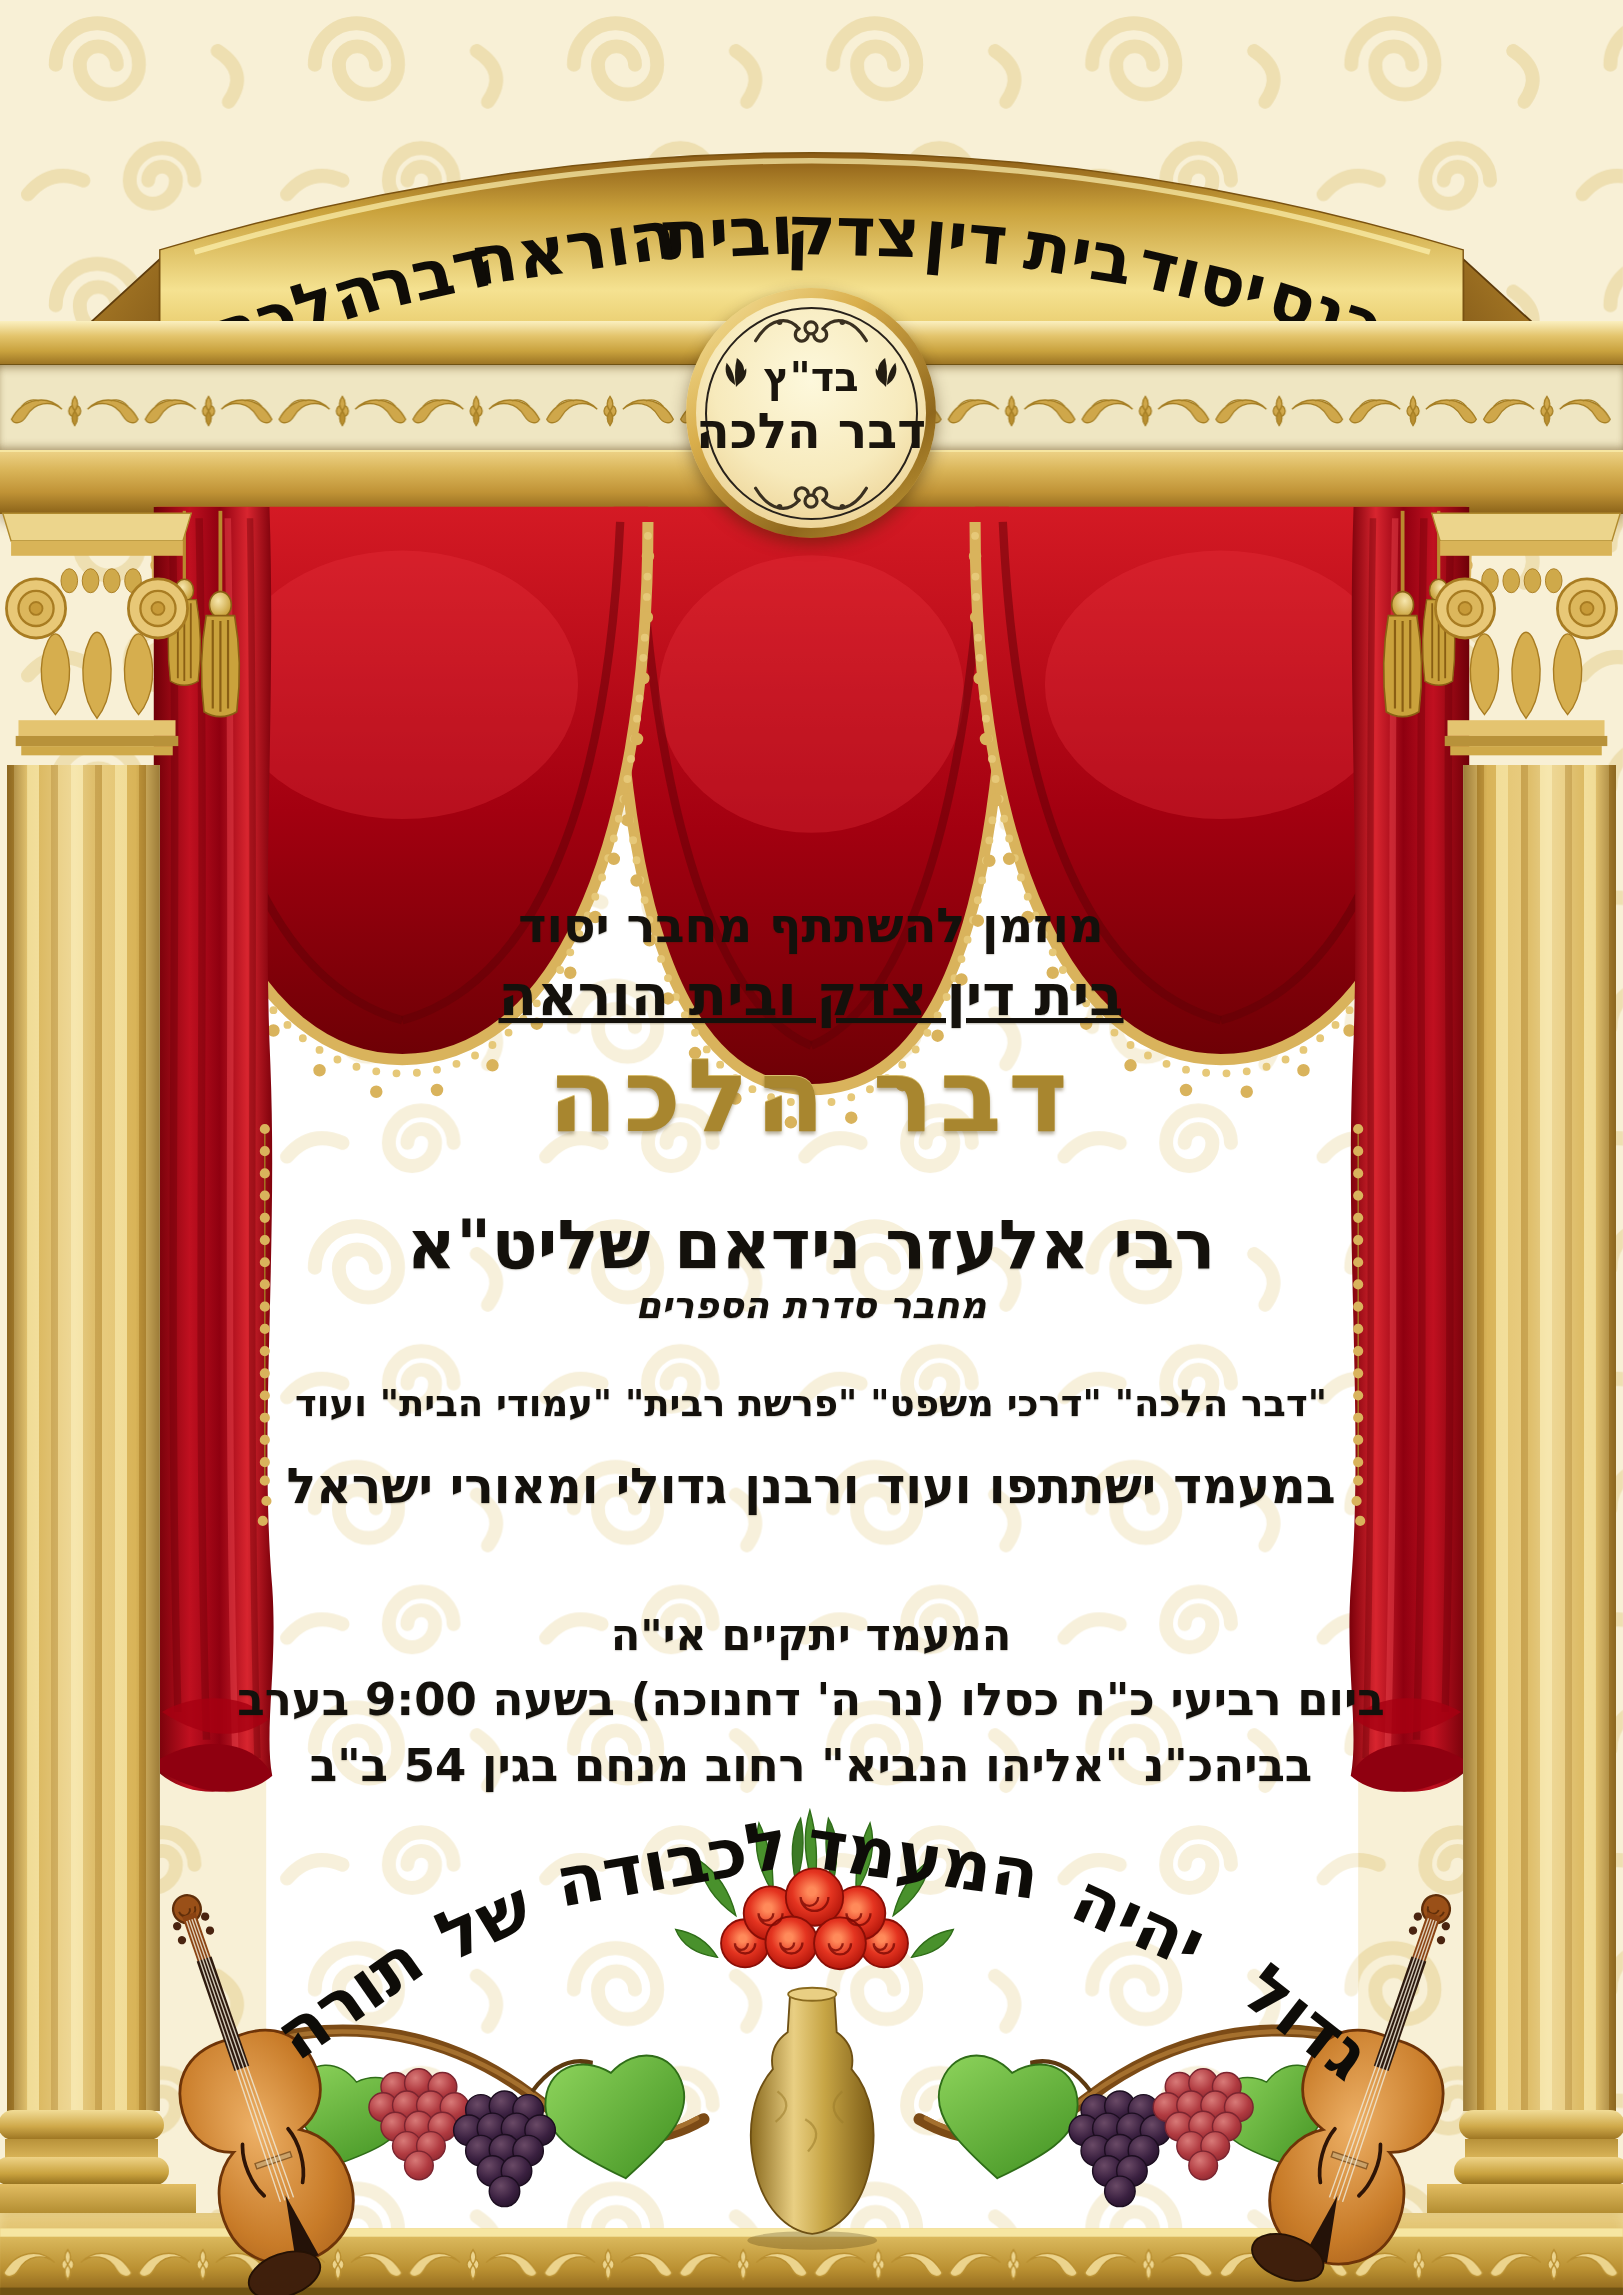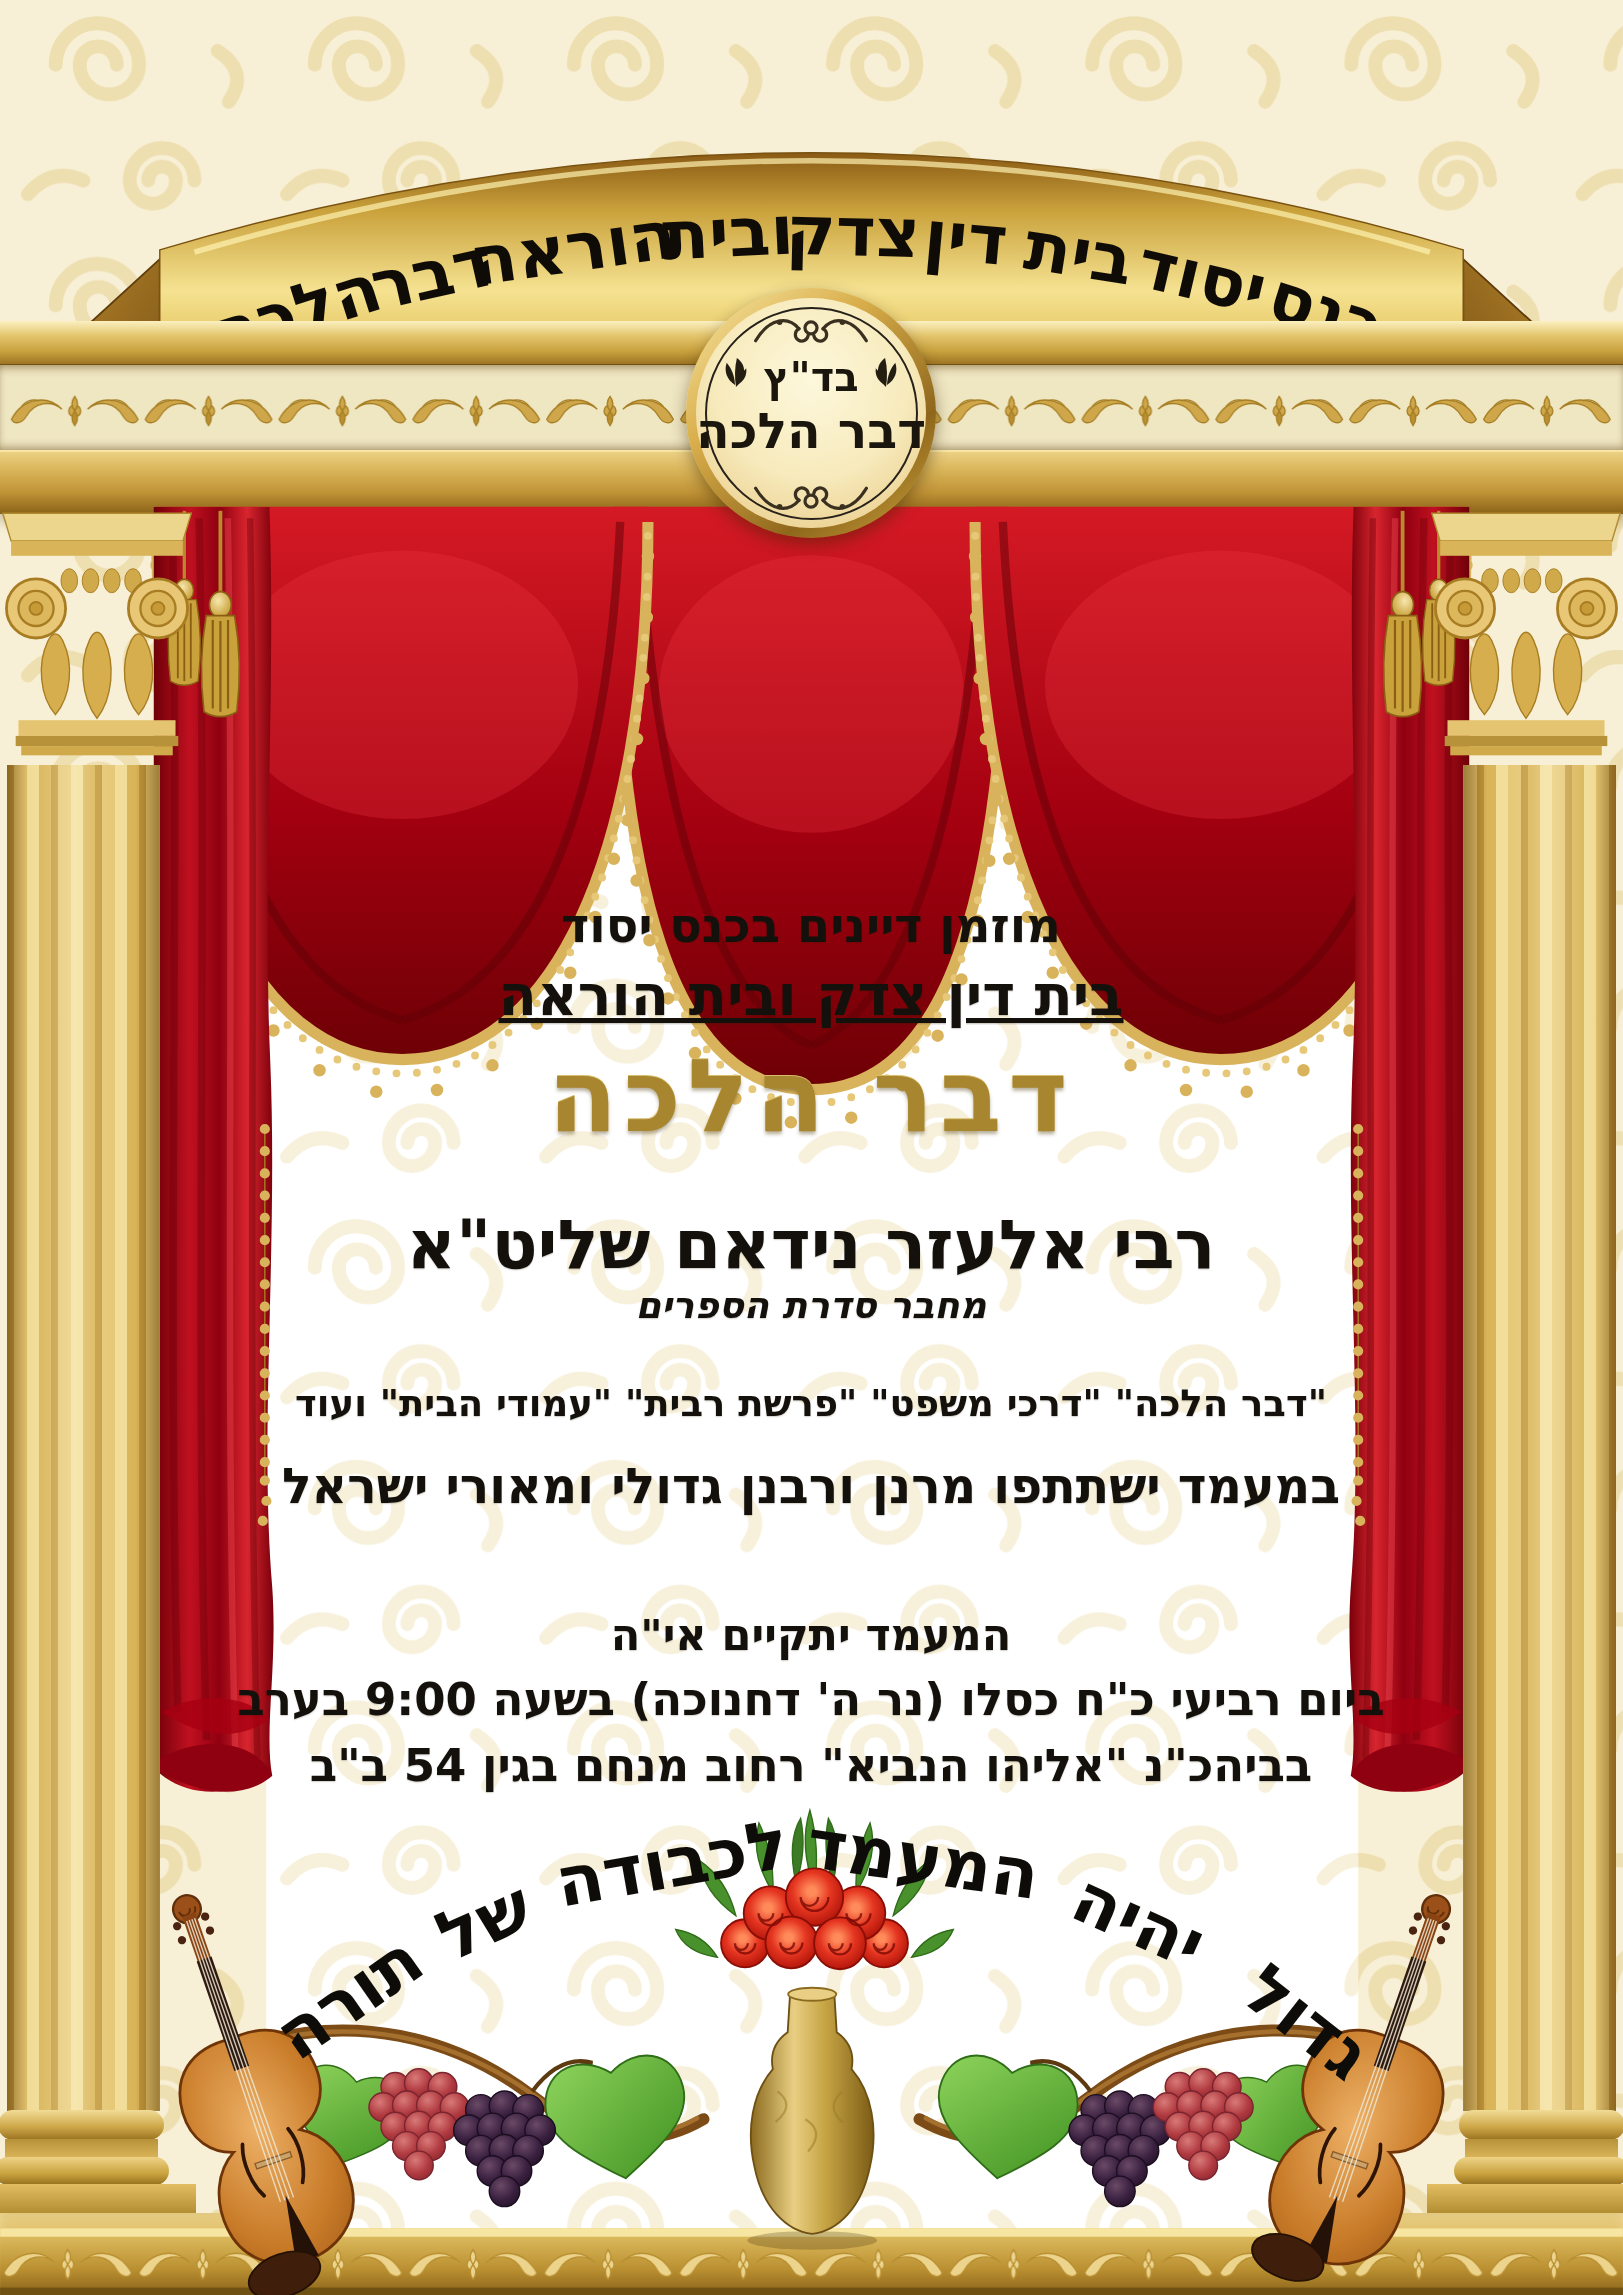--- a/index.html
+++ b/index.html
@@ -368,27 +368,27 @@
       <g fill="#231d12">
         <path d="M28 64 C 4 42 6 16 26 2 C 31 22 31 44 28 64 Z"></path>
         <path d="M30 60 C 48 48 54 30 48 12 C 36 26 31 42 30 60 Z"></path>
         <path d="M26 60 C 10 52 4 38 6 24 C 16 34 23 46 26 60 Z"></path>
       </g>
     </svg>
     <div class="med-txt" id="med-abbr">בד"ץ</div>
     <div class="med-txt" id="med-name">דבר הלכה</div>
   </div>
 
-  <div class="ln ln2">מוזמן דיינים בכנס יסוד</div>
+  <div class="ln ln2">מוזמן להשתתף מחבר יסוד</div>
   <div class="ln ln3">בית דין צדק ובית הוראה</div>
   <div class="ln ln4">דבר הלכה</div>
   <div class="ln ln6">רבי אלעזר נידאם שליט"א</div>
   <div class="ln ln7">מחבר סדרת הספרים</div>
   <div class="ln ln8">"דבר הלכה" "דרכי משפט" "פרשת רבית" "עמודי הבית" ועוד</div>
-  <div class="ln ln9">במעמד ישתתפו מרנן ורבנן גדולי ומאורי ישראל</div>
+  <div class="ln ln9">במעמד ישתתפו ועוד ורבנן גדולי ומאורי ישראל</div>
   <div class="ln ln11">המעמד יתקיים אי"ה</div>
   <div class="ln ln12">ביום רביעי כ"ח כסלו (נר ה' דחנוכה) בשעה 9:00 בערב</div>
   <div class="ln ln13">בביהכ"נ "אליהו הנביא" רחוב מנחם בגין 54 ב"ב</div>
 
   <svg class="layer z8" xmlns="http://www.w3.org/2000/svg" xmlns:xlink="http://www.w3.org/1999/xlink" width="1623" height="2295" viewBox="0 0 3507 4960">
     <defs>
       <linearGradient id="trimG" x1="0" y1="0" x2="0" y2="1">
         <stop offset="0" stop-color="#e3c368"></stop>
           <stop offset="0.6" stop-color="#bb9132"></stop>
         <stop offset="1" stop-color="#8a621a"></stop>

